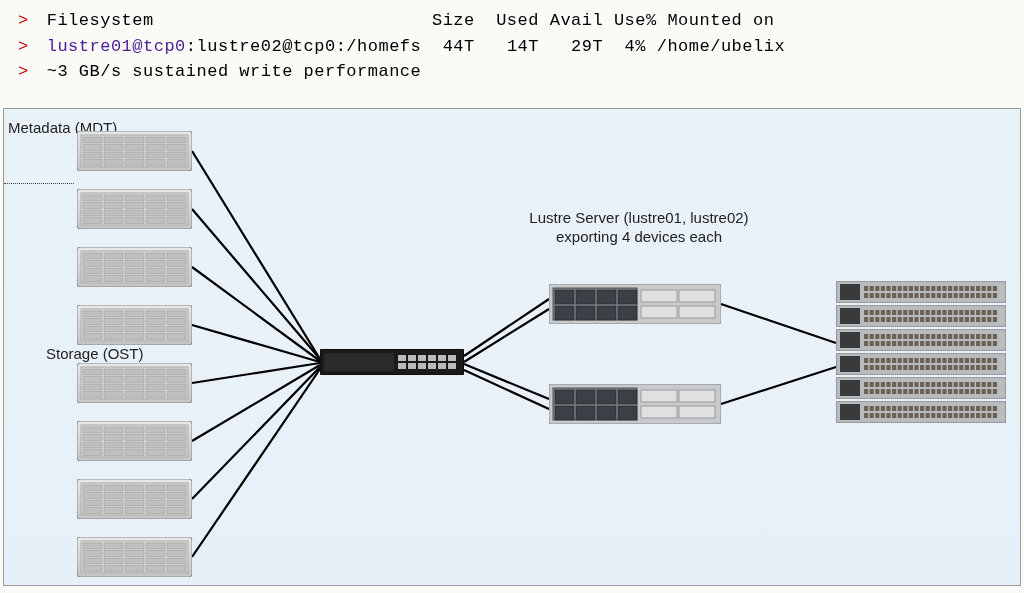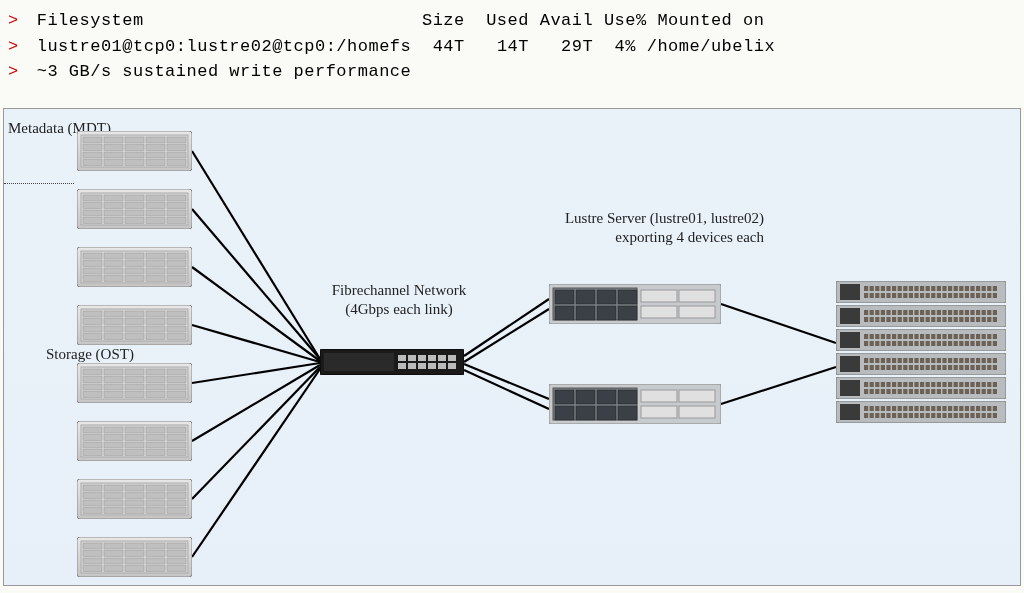--- a/index.html
+++ b/index.html
@@ -5,39 +5,38 @@
   * { box-sizing: border-box; margin: 0; padding: 0; }
   body {
     width: 1024px;
     height: 593px;
     background: #fafaf7;
     font-family: Arial, sans-serif;
     position: relative;
     overflow: hidden;
   }
   .terminal {
-    padding: 8px 6px 6px 8px;
+    padding: 8px 6px 6px 18px;
     font-family: "Courier New", monospace;
     font-size: 17px;
     letter-spacing: 0.5px;
     line-height: 1.5;
     color: #000;
   }
   .term-line { white-space: pre; }
   .prompt { color: #c00; margin-right: 18px; }
-  .blue { color: #000000; }
+  .blue { color: #4c1d95; }
   .diagram {
     position: absolute;
     left: 3px;
     top: 108px;
     width: 1018px;
     height: 478px;
     background: linear-gradient(#eaf2f9, #e7f0f8);
     border: 1px solid #999;
-    font-family: Liberation Serif, serif;
   }
   .label {
     position: absolute;
     font-size: 15px;
     color: #222;
     text-align: center;
     line-height: 1.25;
   }
   
   .server {
@@ -112,23 +111,21 @@
 
     <line x1="717" y1="195" x2="832" y2="234"></line>
     <line x1="717" y1="295" x2="832" y2="258"></line>
   </svg>
 
   <div class="label" style="left:4px; top:10px; text-align:left;">Metadata
 (MDT)</div>
   <div class="dotted-sep"></div>
   <div class="label" style="left:8px; top:236px; text-align:left;margin-left:34px;">Storage
 (OST)</div>
-  <div class="label" style="left:310px; top:172px; width:170px;">Fibrechannel Network
-(4Gbps each link)</div>
-  <div class="label" style="left:510px; top:100px; width:250px;text-align:right;">Lustre Server (lustre01, lustre02)
+  <div class="label" style="left:510px; top:100px; width:250px;">Lustre Server (lustre01, lustre02)
 exporting 4 devices each</div>
 
   <div class="server" style="top:22px">
 <svg viewBox="0 0 115 40">
  <defs>
   <linearGradient id="g1" x1="0" y1="0" x2="0" y2="1">
    <stop offset="0" stop-color="#e8e8e8"></stop>
             <stop offset="1" stop-color="#c5c5c5"></stop>
   </linearGradient>
  </defs>

